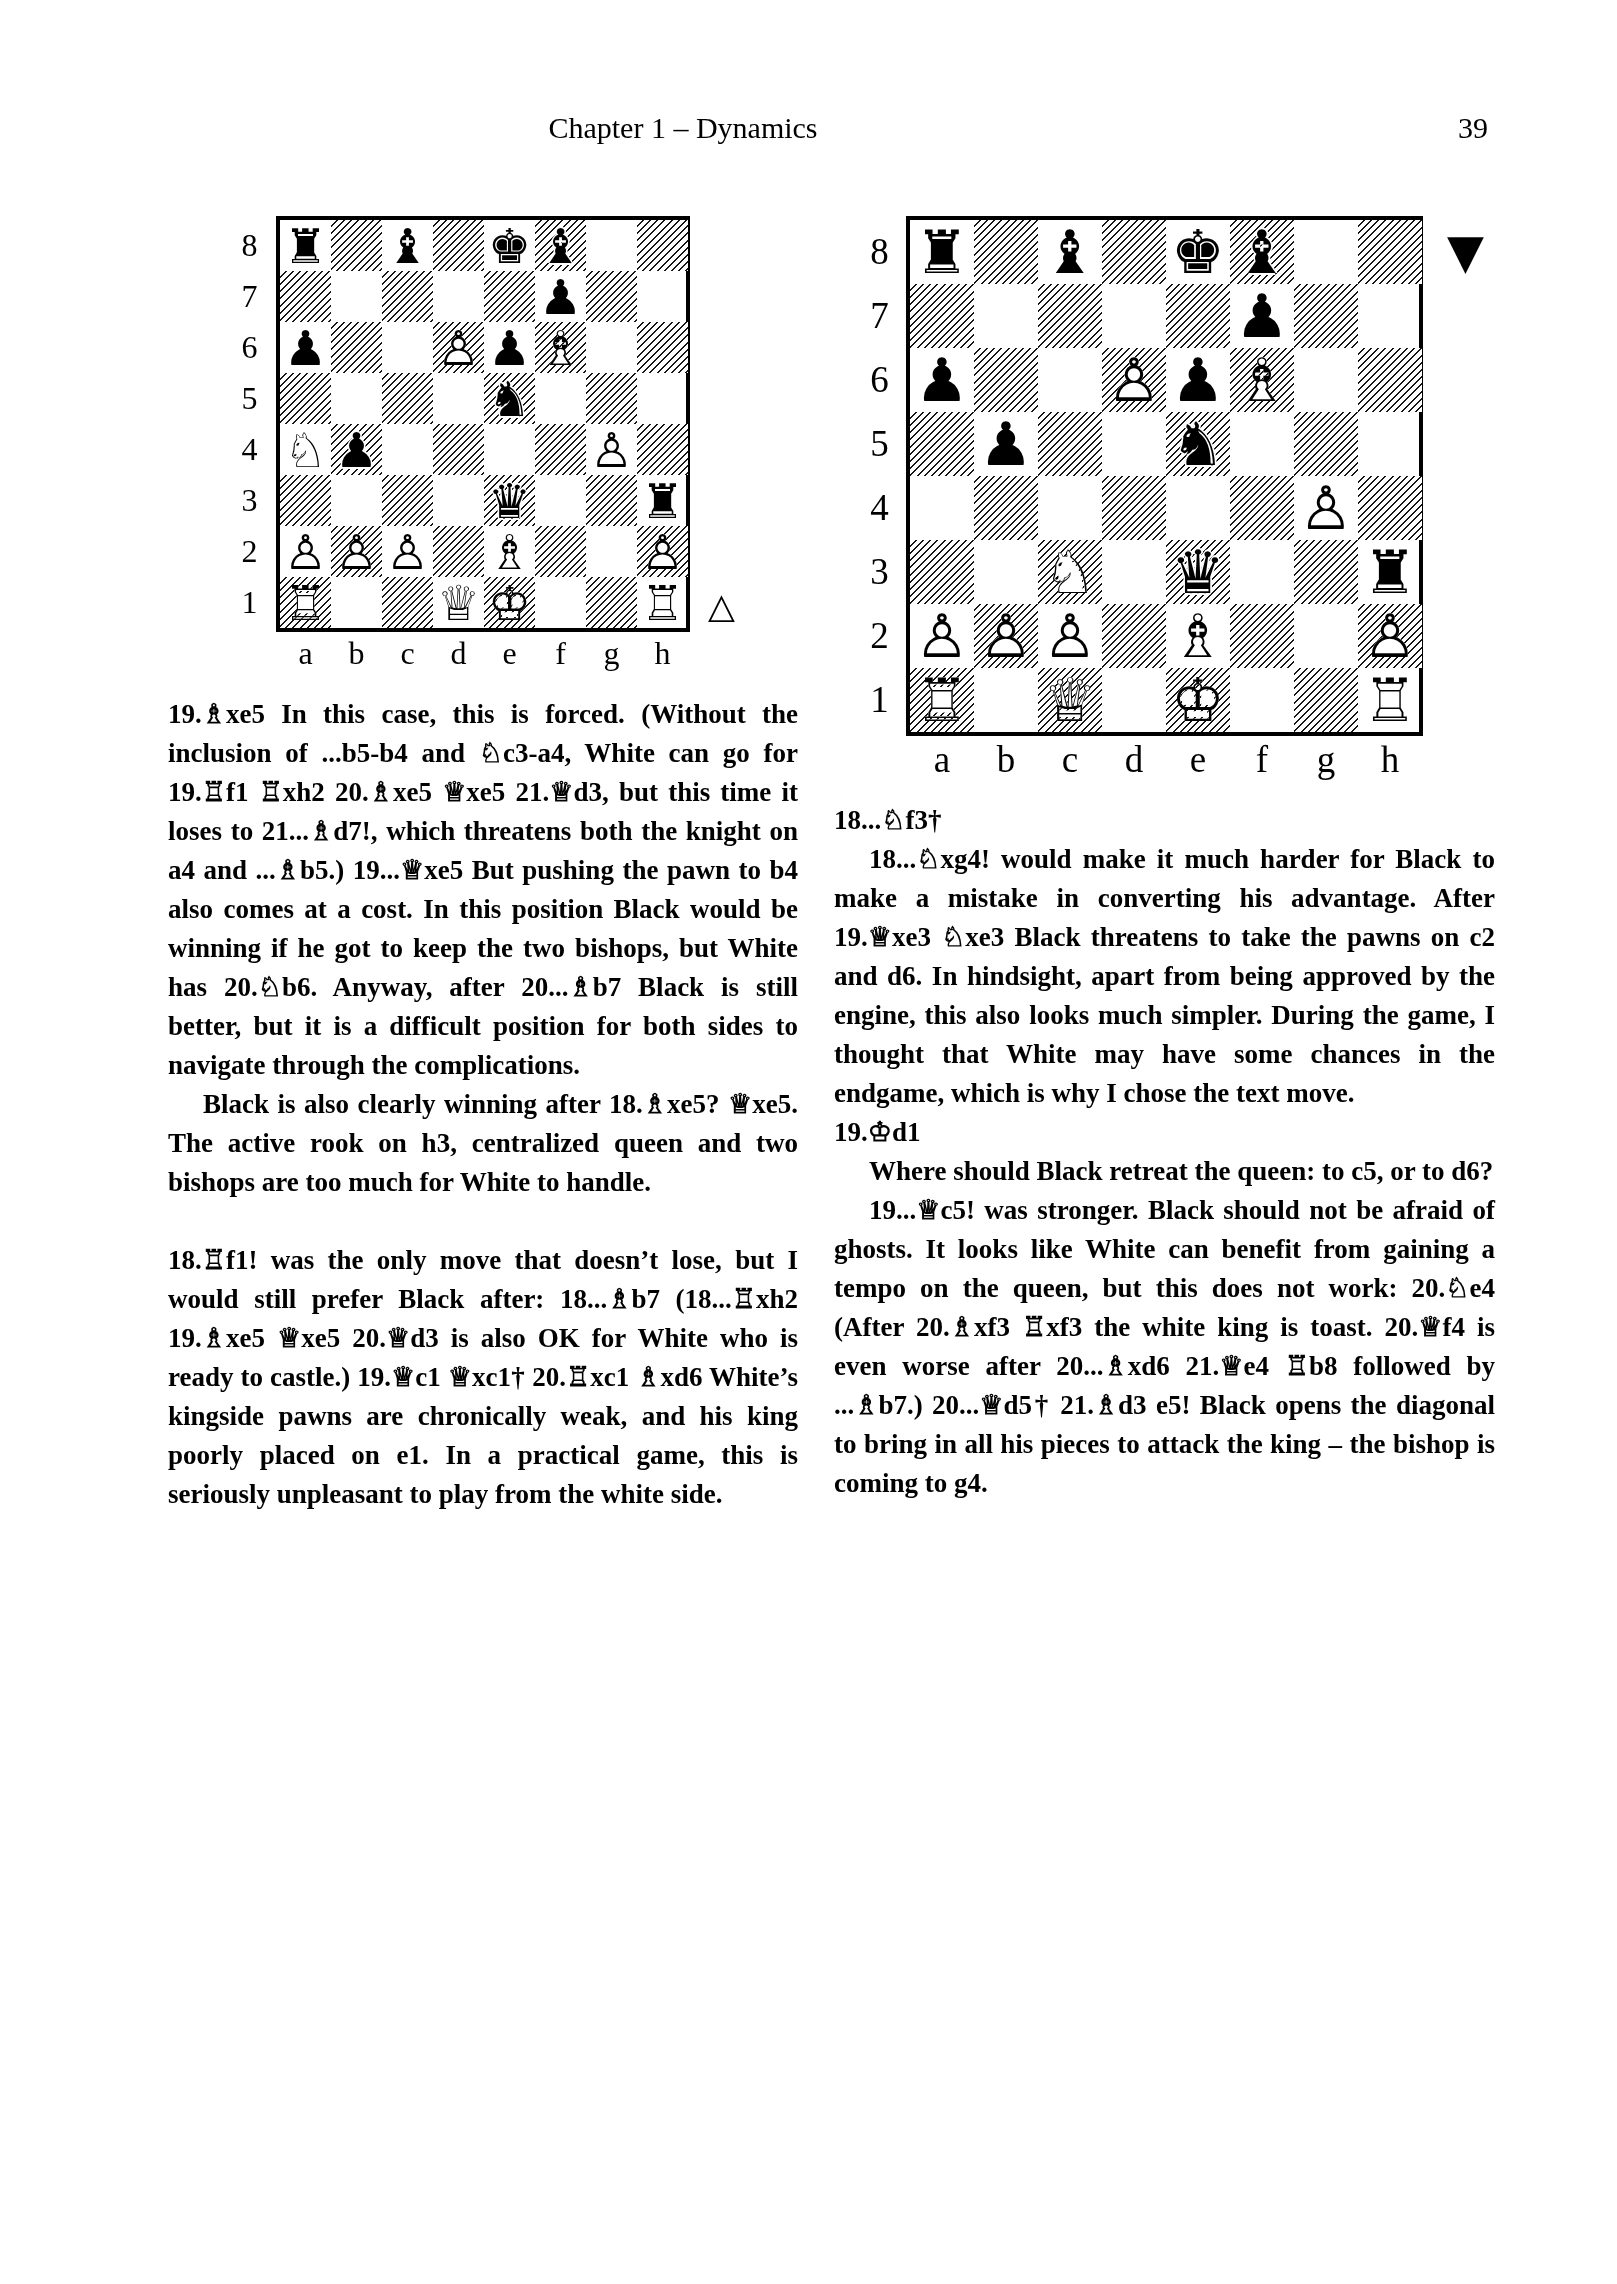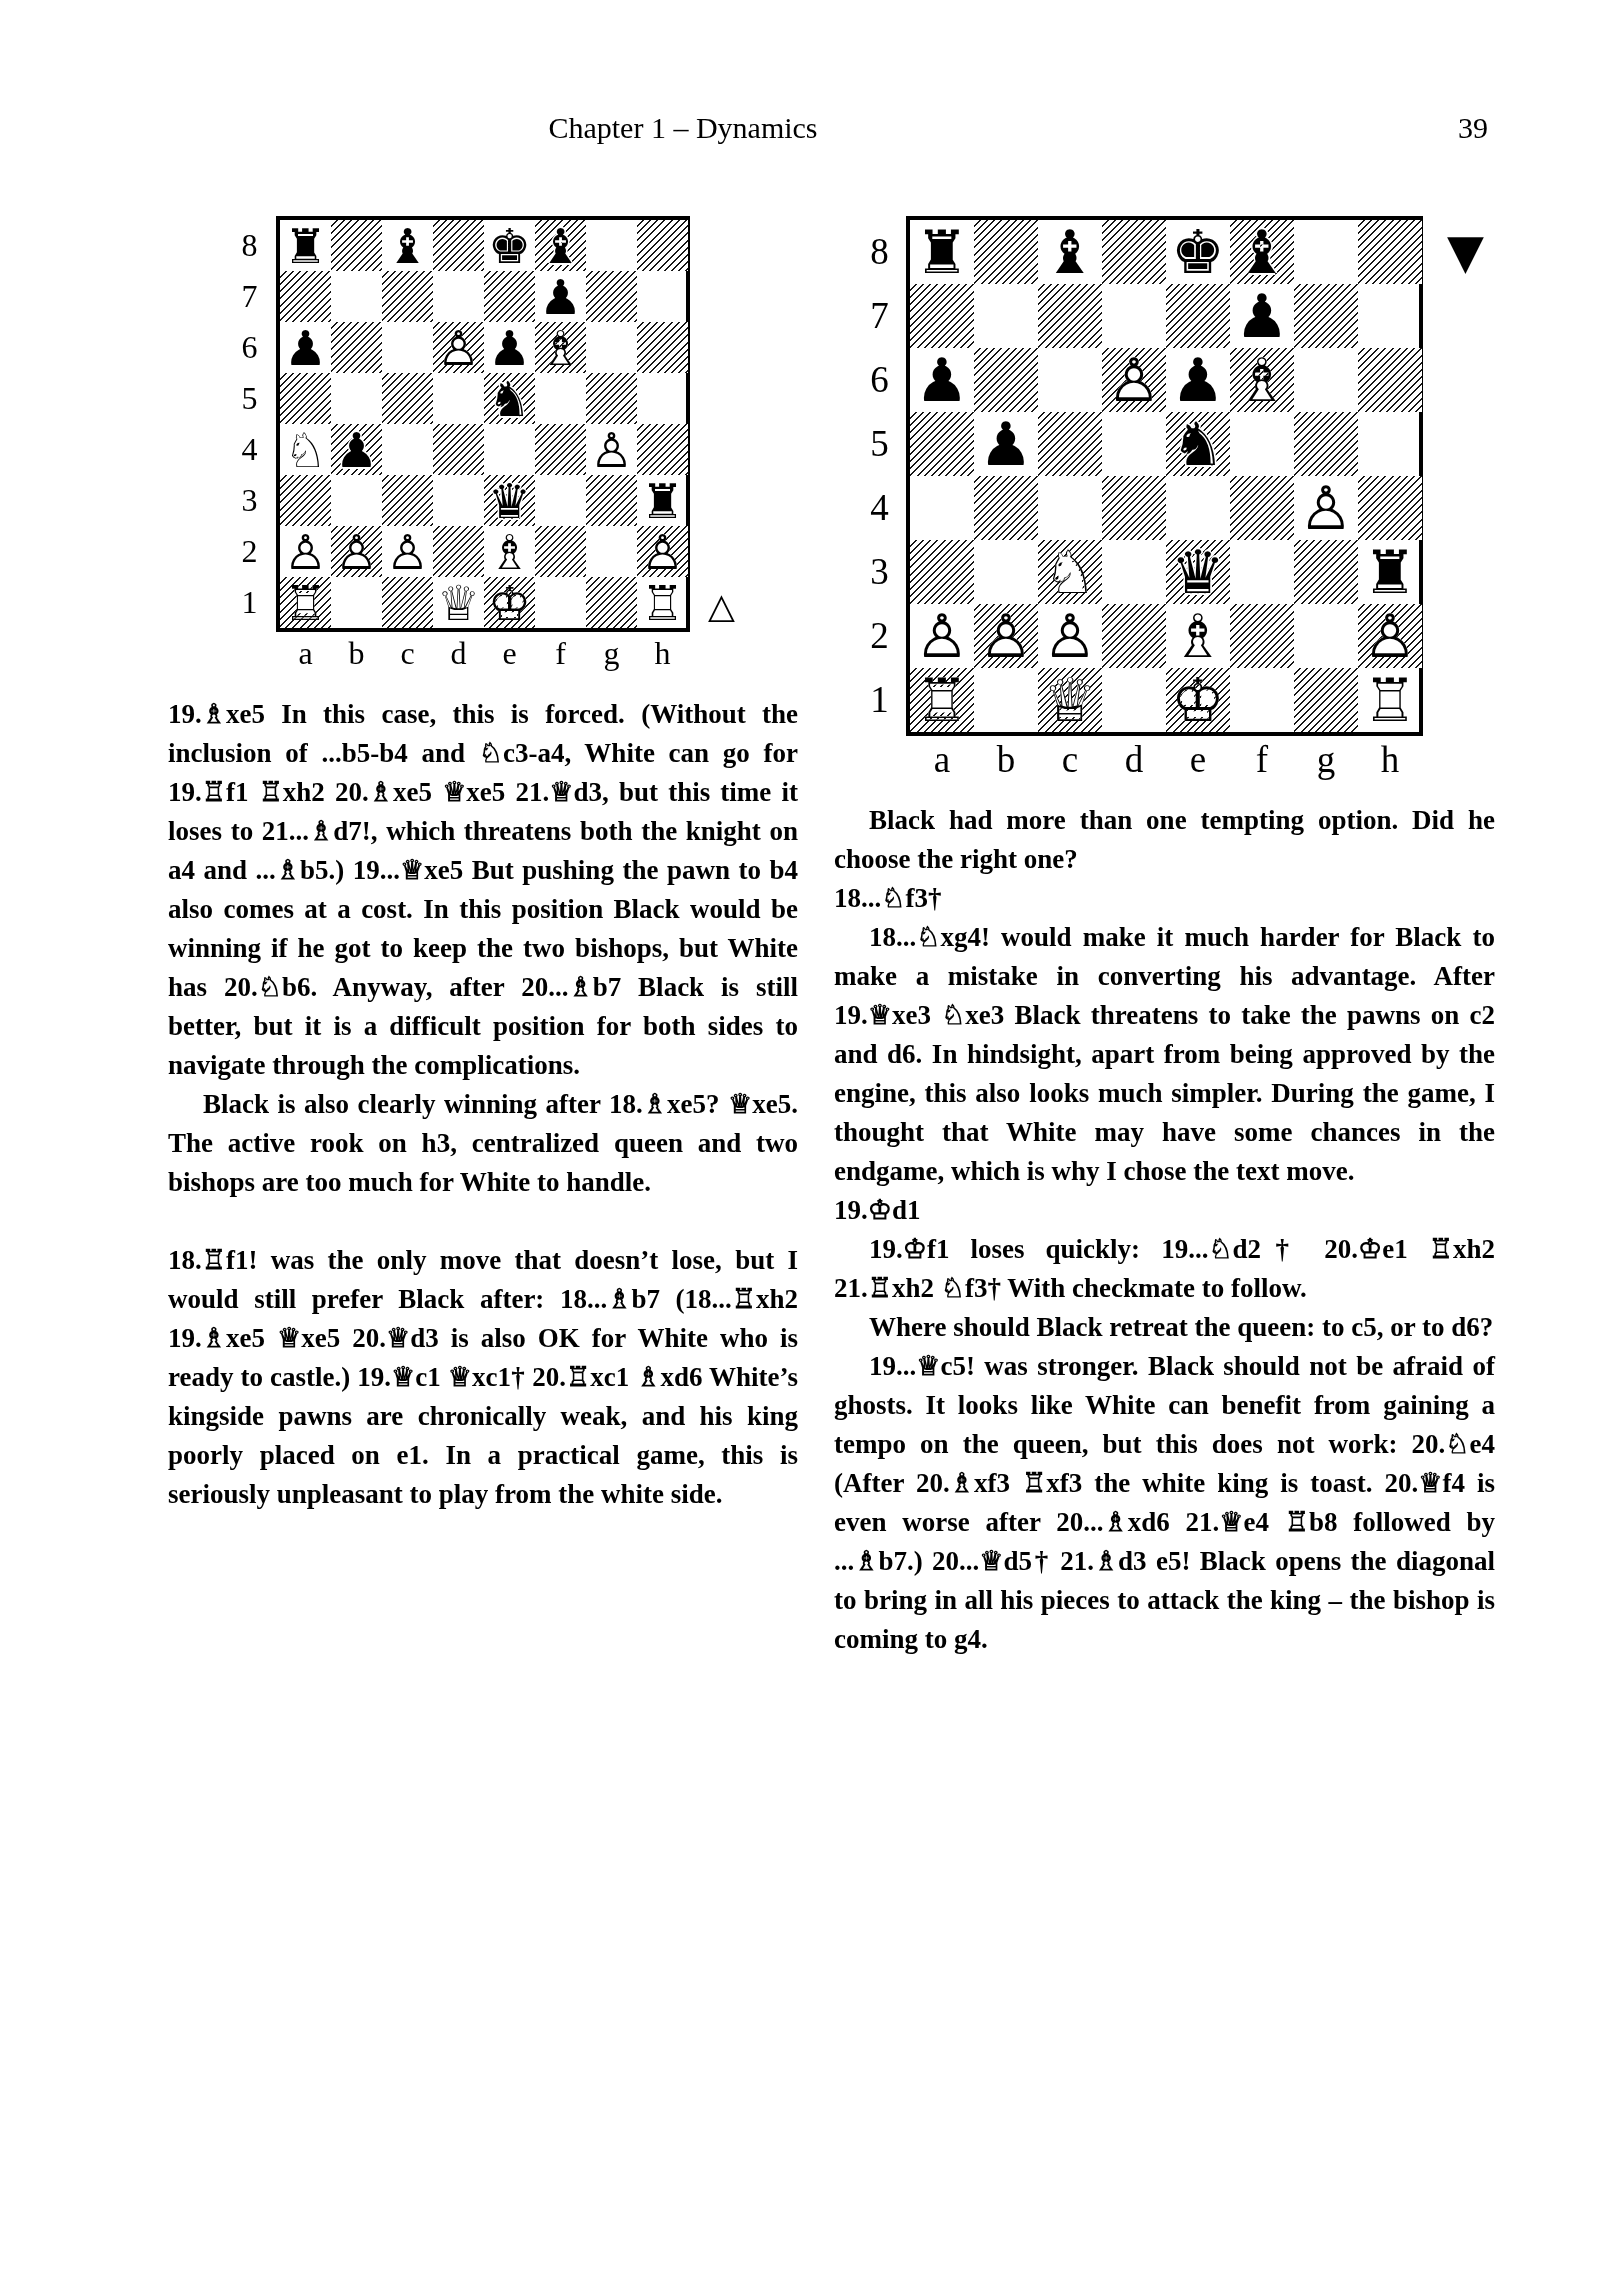--- a/index.html
+++ b/index.html
@@ -337,22 +337,20 @@
         <div class="flab">c</div>
         <div class="flab">d</div>
         <div class="flab">e</div>
         <div class="flab">f</div>
         <div class="flab">g</div>
         <div class="flab">h</div>
       </div>
     <div class="marker">▼</div>
   </div>
   <div class="bodytext">
-    <p class="indent">Black had more than one tempting option. Did he choose the right one?</p>
     <p class="moveheading">18...♘f3†</p>
     <p class="indent">18...♘xg4! would make it much harder for Black to make a mistake in converting his advantage. After 19.♕xe3 ♘xe3 Black threatens to take the pawns on c2 and d6. In hindsight, apart from being approved by the engine, this also looks much simpler. During the game, I thought that White may have some chances in the endgame, which is why I chose the text move.</p>
     <p class="moveheading">19.♔d1</p>
-    <p class="indent">19.♔f1 loses quickly: 19...♘d2† 20.♔e1 ♖xh2 21.♖xh2 ♘f3† With checkmate to follow.</p>
     <p class="indent">Where should Black retreat the queen: to c5, or to d6?</p>
     <p class="indent">19...♕c5! was stronger. Black should not be afraid of ghosts. It looks like White can benefit from gaining a tempo on the queen, but this does not work: 20.♘e4 (After 20.♗xf3 ♖xf3 the white king is toast. 20.♕f4 is even worse after 20...♗xd6 21.♕e4 ♖b8 followed by ...♗b7.) 20...♕d5† 21.♗d3 e5! Black opens the diagonal to bring in all his pieces to attack the king – the bishop is coming to g4.</p>
   </div>
 </div>
 
 
 </body></html>

